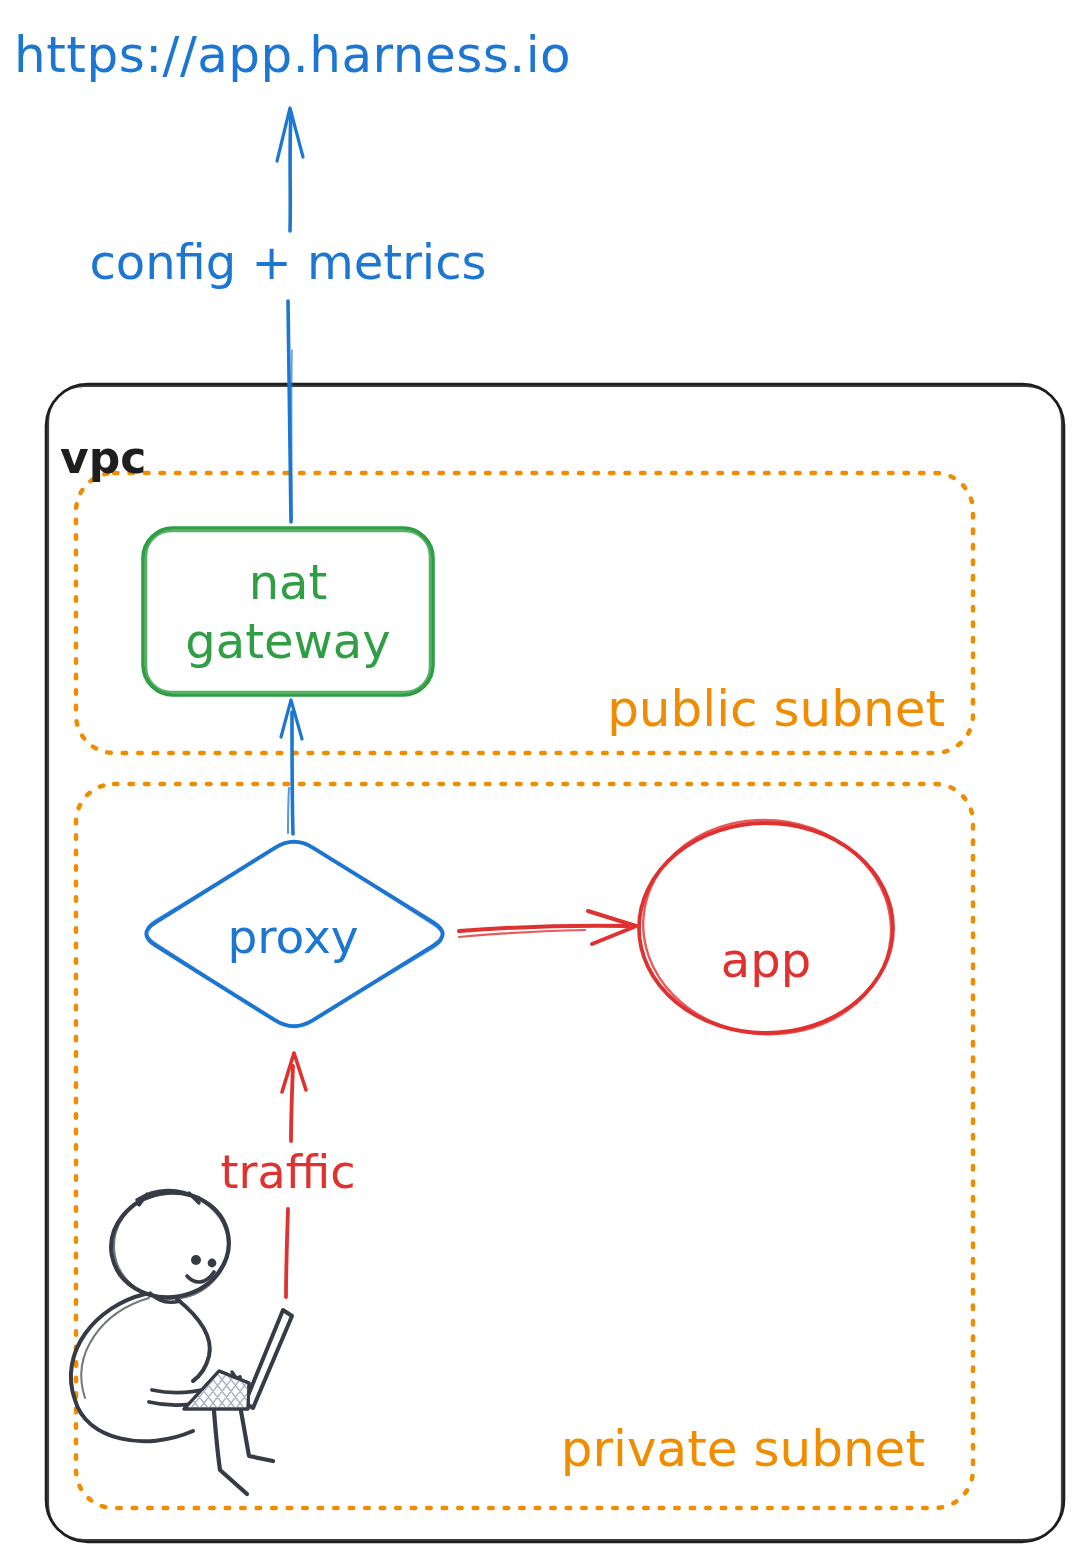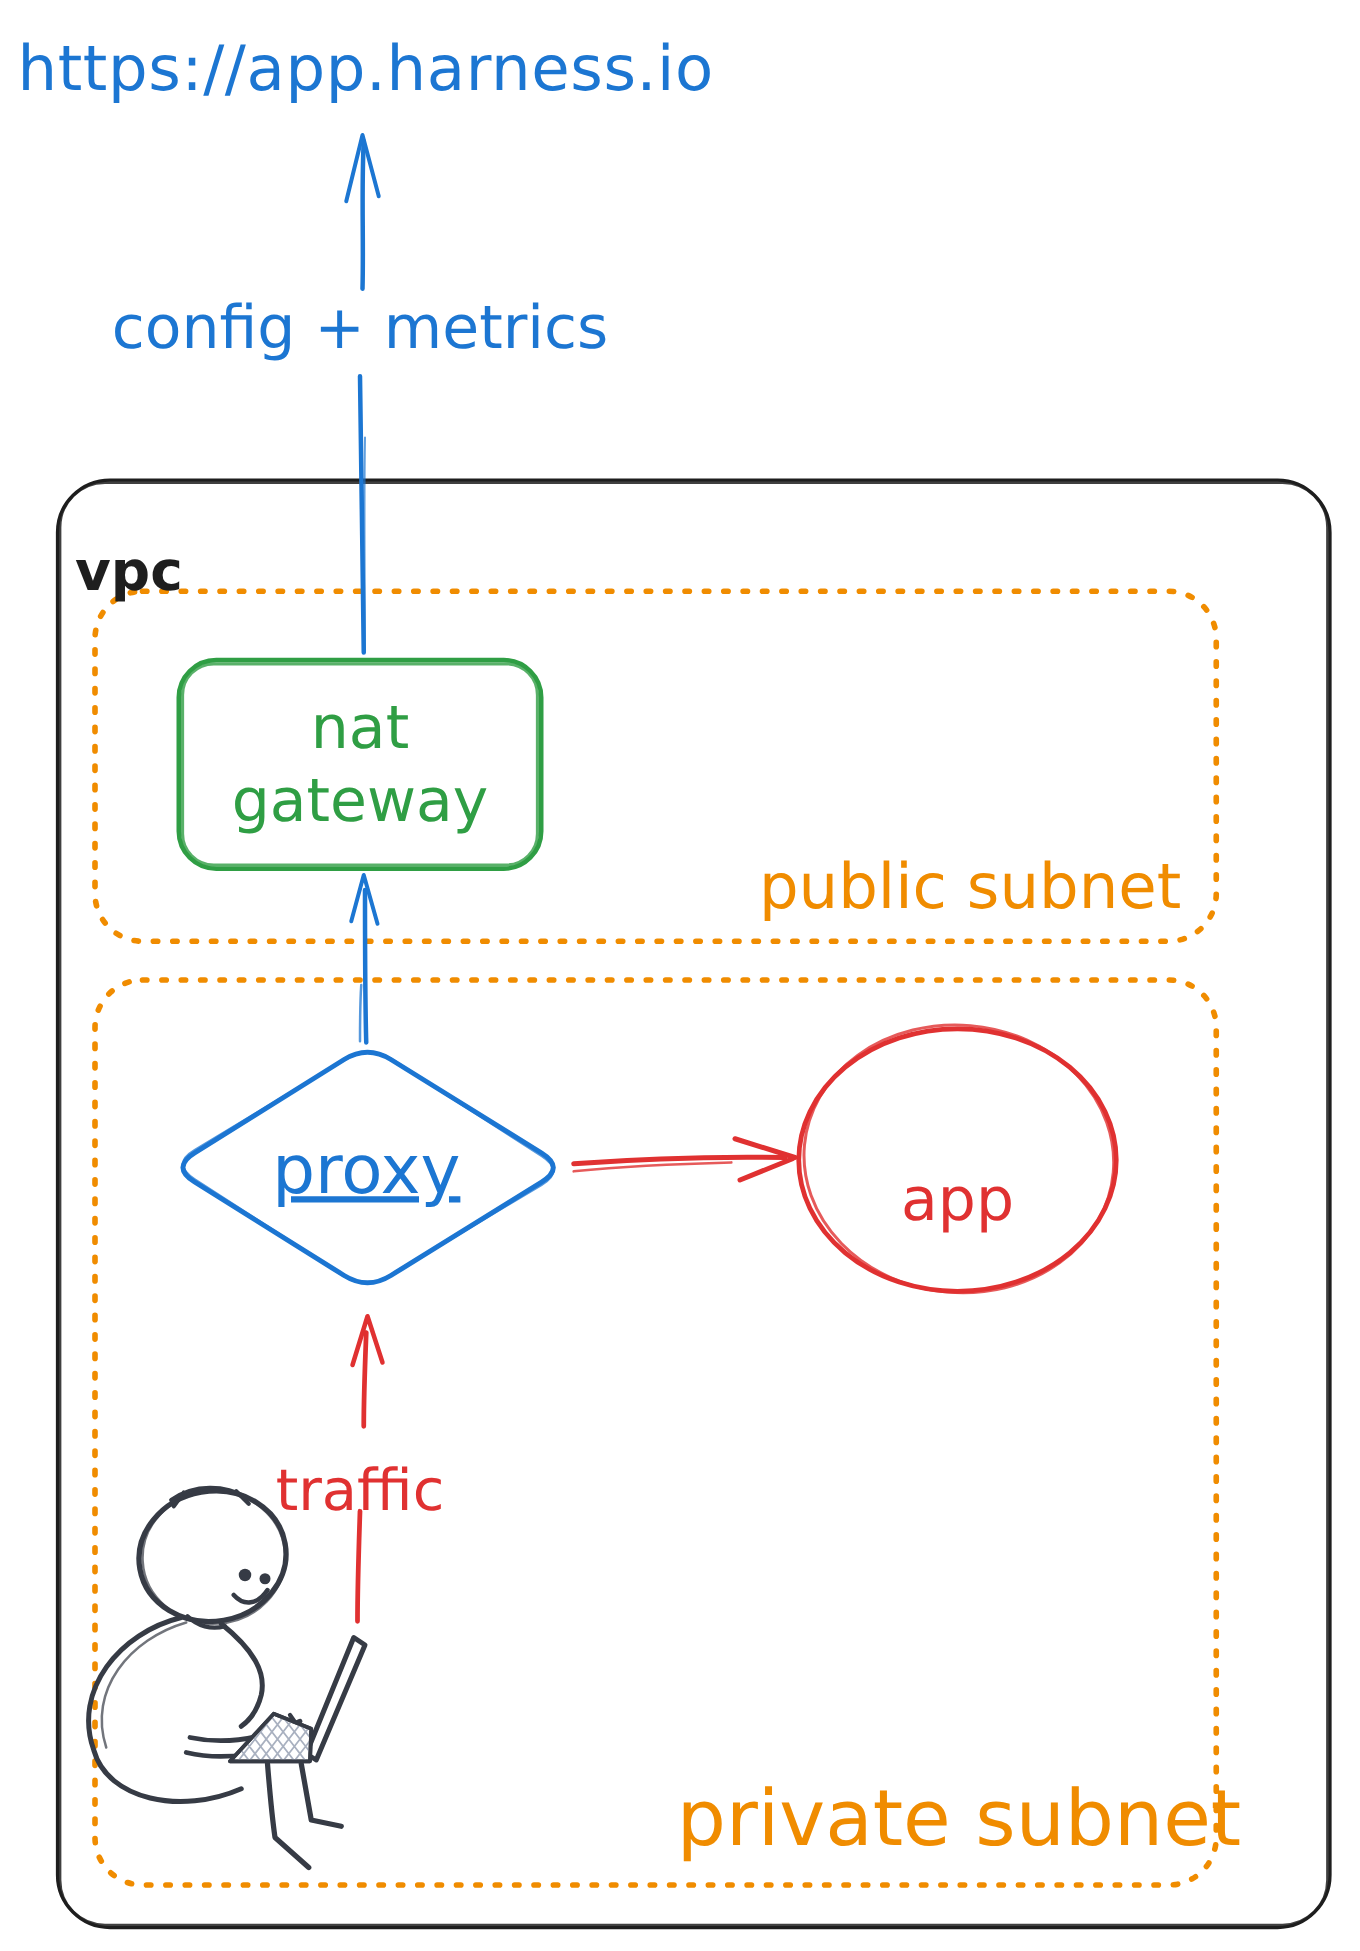--- a/index.html
+++ b/index.html
@@ -120,20 +120,20 @@
 
   <div class="label c-ink" style="left:60px;top:436px;font-size:44px;font-weight:700;">vpc</div>
 
   <div class="label c-orange rightal" style="left:945px;top:684px;font-size:50px;">public subnet</div>
 
   <div class="label c-green" id="nat-label" style="left:143px;top:528px;width:290px;height:167px;font-size:48px;line-height:1.22;">
     <span>nat</span>
     <span>gateway</span>
   </div>
 
-  <div class="label c-blue center" style="left:293px;top:936px;font-size:54px;text-decoration:underline;">proxy</div>
+  <div class="label c-blue center" style="left:293px;top:936px;font-size:47px;">proxy</div>
 
   <div class="label c-red center" style="left:766px;top:960px;font-size:48px;">app</div>
 
-  <div class="label c-red center" style="left:288px;top:1172px;font-size:46px;margin-top:20px;">traffic</div>
+  <div class="label c-red center" style="left:288px;top:1172px;font-size:46px;">traffic</div>
 
-  <div class="label c-orange rightal" style="left:993px;top:1424px;font-size:62px;">private subnet</div>
+  <div class="label c-orange rightal" style="left:925px;top:1424px;font-size:50px;">private subnet</div>
 </div>
 
 </body></html>

